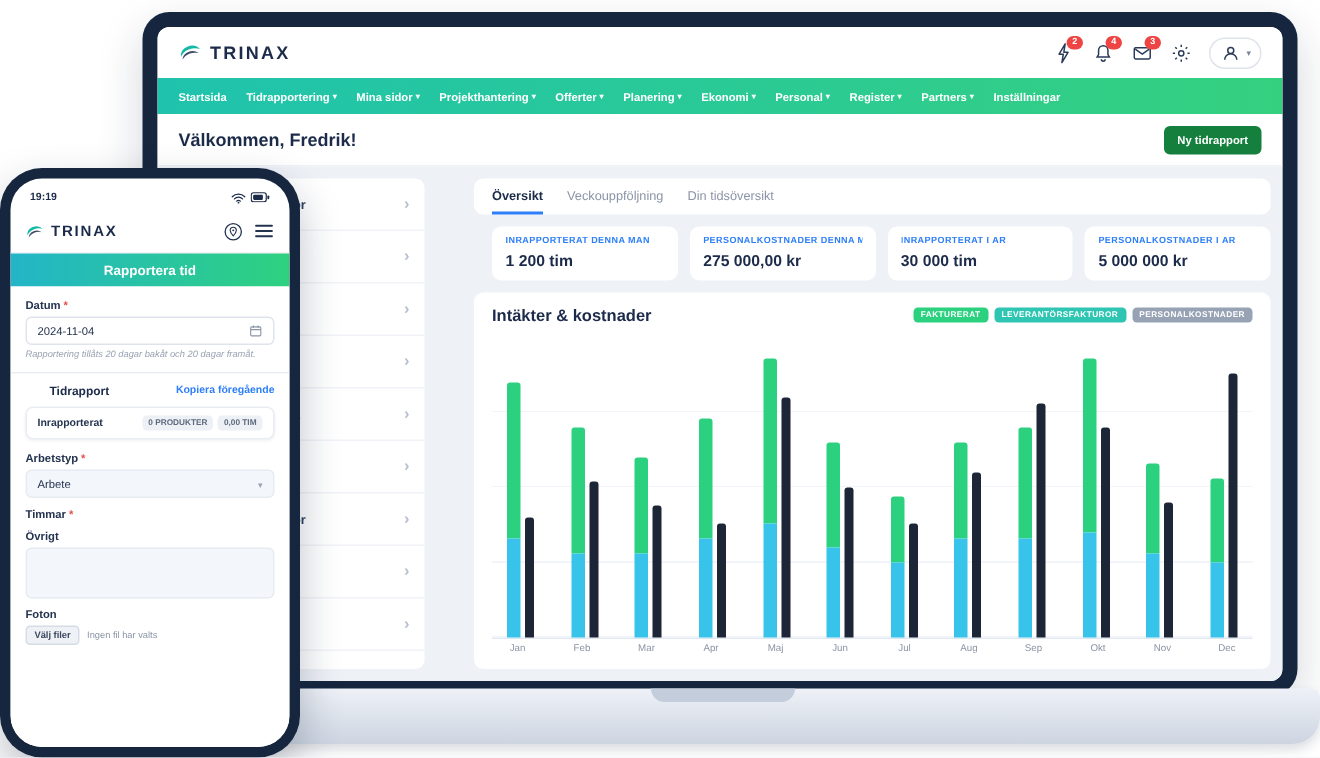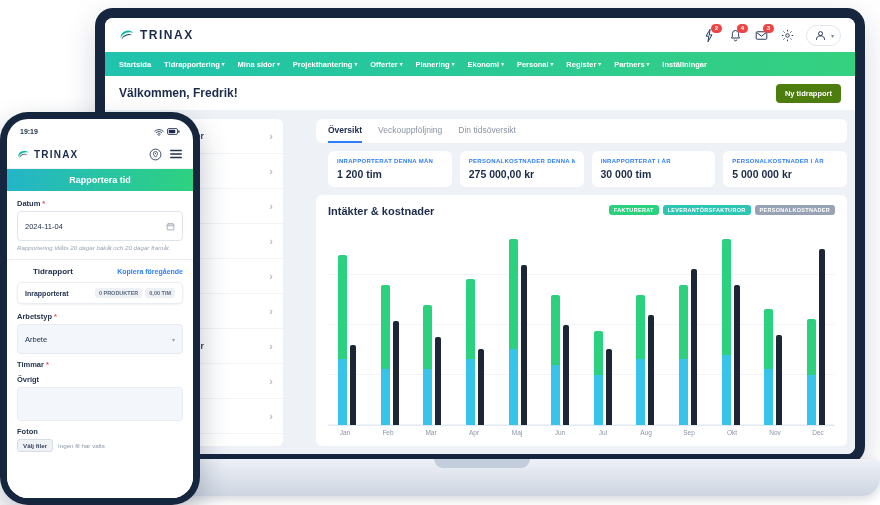--- a/index.html
+++ b/index.html
@@ -30,21 +30,21 @@
     min-width:9px;height:9px;line-height:9px;text-align:center;border-radius:6px;padding:0 1px;}
 
   
   .d-nav{height:24px;background:linear-gradient(90deg,#1fc3ad,#35d07f);display:flex;align-items:center;gap:13px;padding:0 14px;overflow:hidden;}
   .nav-item{color:#fff;font-size:7.5px;font-weight:bold;display:flex;align-items:center;gap:2px;white-space:nowrap;cursor:pointer;}
   .nav-item .caret{font-size:5.5px;opacity:.95;}
 
   
   .d-welcome{height:34px;background:#fff;display:flex;align-items:center;justify-content:space-between;padding:0 14px;border-bottom:1px solid #eef1f6;}
   .w-title{font-size:12px;font-weight:bold;color:#1c2b4a;}
-  .btn-blue{background:#4d7c0f;color:#fff;font-size:7.5px;font-weight:bold;border:none;border-radius:4px;padding:5px 9px;cursor:pointer;font-family:inherit;}
+  .btn-blue{background:#15803d;color:#fff;font-size:7.5px;font-weight:bold;border:none;border-radius:4px;padding:5px 9px;cursor:pointer;font-family:inherit;}
 
   
   .d-content{flex:1;background:#eef1f6;display:flex;gap:8px;padding:8px;min-height:0;}
   .sidebar{width:170px;background:#fff;border-radius:6px;overflow:hidden;flex-shrink:0;}
   .side-item{display:flex;align-items:center;justify-content:space-between;height:34px;padding:0 10px;
     border-bottom:1px solid #f1f3f8;font-size:8.5px;color:#2c3e5d;font-weight:bold;cursor:pointer;}
   .side-item .chev::after{content:"\203A";color:#b6bfcd;font-size:11px;}
   .main{flex:1;display:flex;flex-direction:column;gap:8px;min-width:0;margin-left:25px;}
   .tabs{background:#fff;border-radius:6px;height:24px;display:flex;align-items:stretch;gap:16px;padding:0 12px;flex-shrink:0;}
   .tab{font-size:8.5px;color:#8a94a6;display:flex;align-items:center;border-bottom:2px solid transparent;box-sizing:border-box;cursor:pointer;}
@@ -83,21 +83,21 @@
   .p-brand svg{width:13px;height:13px;margin-right:4px;}
   .p-brand-text{font-size:10px;font-weight:bold;color:#1c2b4a;letter-spacing:1.2px;}
   .p-hicons{display:flex;gap:7px;align-items:center;color:#23324e;}
   .p-hicons svg{display:block;}
   .p-banner{height:22px;background:linear-gradient(90deg,#23b5c8,#2ed17f);color:#fff;font-size:9px;font-weight:bold;
     display:flex;align-items:center;justify-content:center;flex-shrink:0;}
   .p-body{flex:1;padding:8px 10px;background:#fff;overflow:hidden;}
   .field{margin-bottom:6px;}
   .lbl{font-size:7.5px;font-weight:bold;color:#24334f;margin-bottom:3px;display:flex;gap:2px;}
   .req::after{content:"*";color:#e24c4c;}
-  .input,.select{height:30px;border:1px solid #dfe4ec;border-radius:4px;display:flex;align-items:center;
+  .input,.select{height:19px;border:1px solid #dfe4ec;border-radius:4px;display:flex;align-items:center;
     justify-content:space-between;padding:0 7px;font-size:7.5px;color:#24334f;background:#fff;box-sizing:border-box;}
   .input.gray,.select.gray{background:#f3f6fa;border-color:#e6ebf2;}
   .sel-caret{color:#9aa3b2;font-size:6px;}
   .ph{color:#9aa3b2;}
   .help{font-size:6.2px;color:#9aa3b2;font-style:italic;margin-top:3px;line-height:1.35;}
   .p-divider{height:1px;background:#e9edf3;margin:7px -10px;}
   .row-between{display:flex;justify-content:space-between;align-items:center;margin:3px 0 6px;}
   .sec-title{font-size:8px;font-weight:bold;color:#1c2b4a;margin-left:16px;}
   .link{font-size:7px;font-weight:bold;color:#2d7ff9;cursor:pointer;}
   .inr-card{border:1px solid #e9edf3;border-radius:5px;box-shadow:0 1px 2px rgba(20,30,60,.06);

